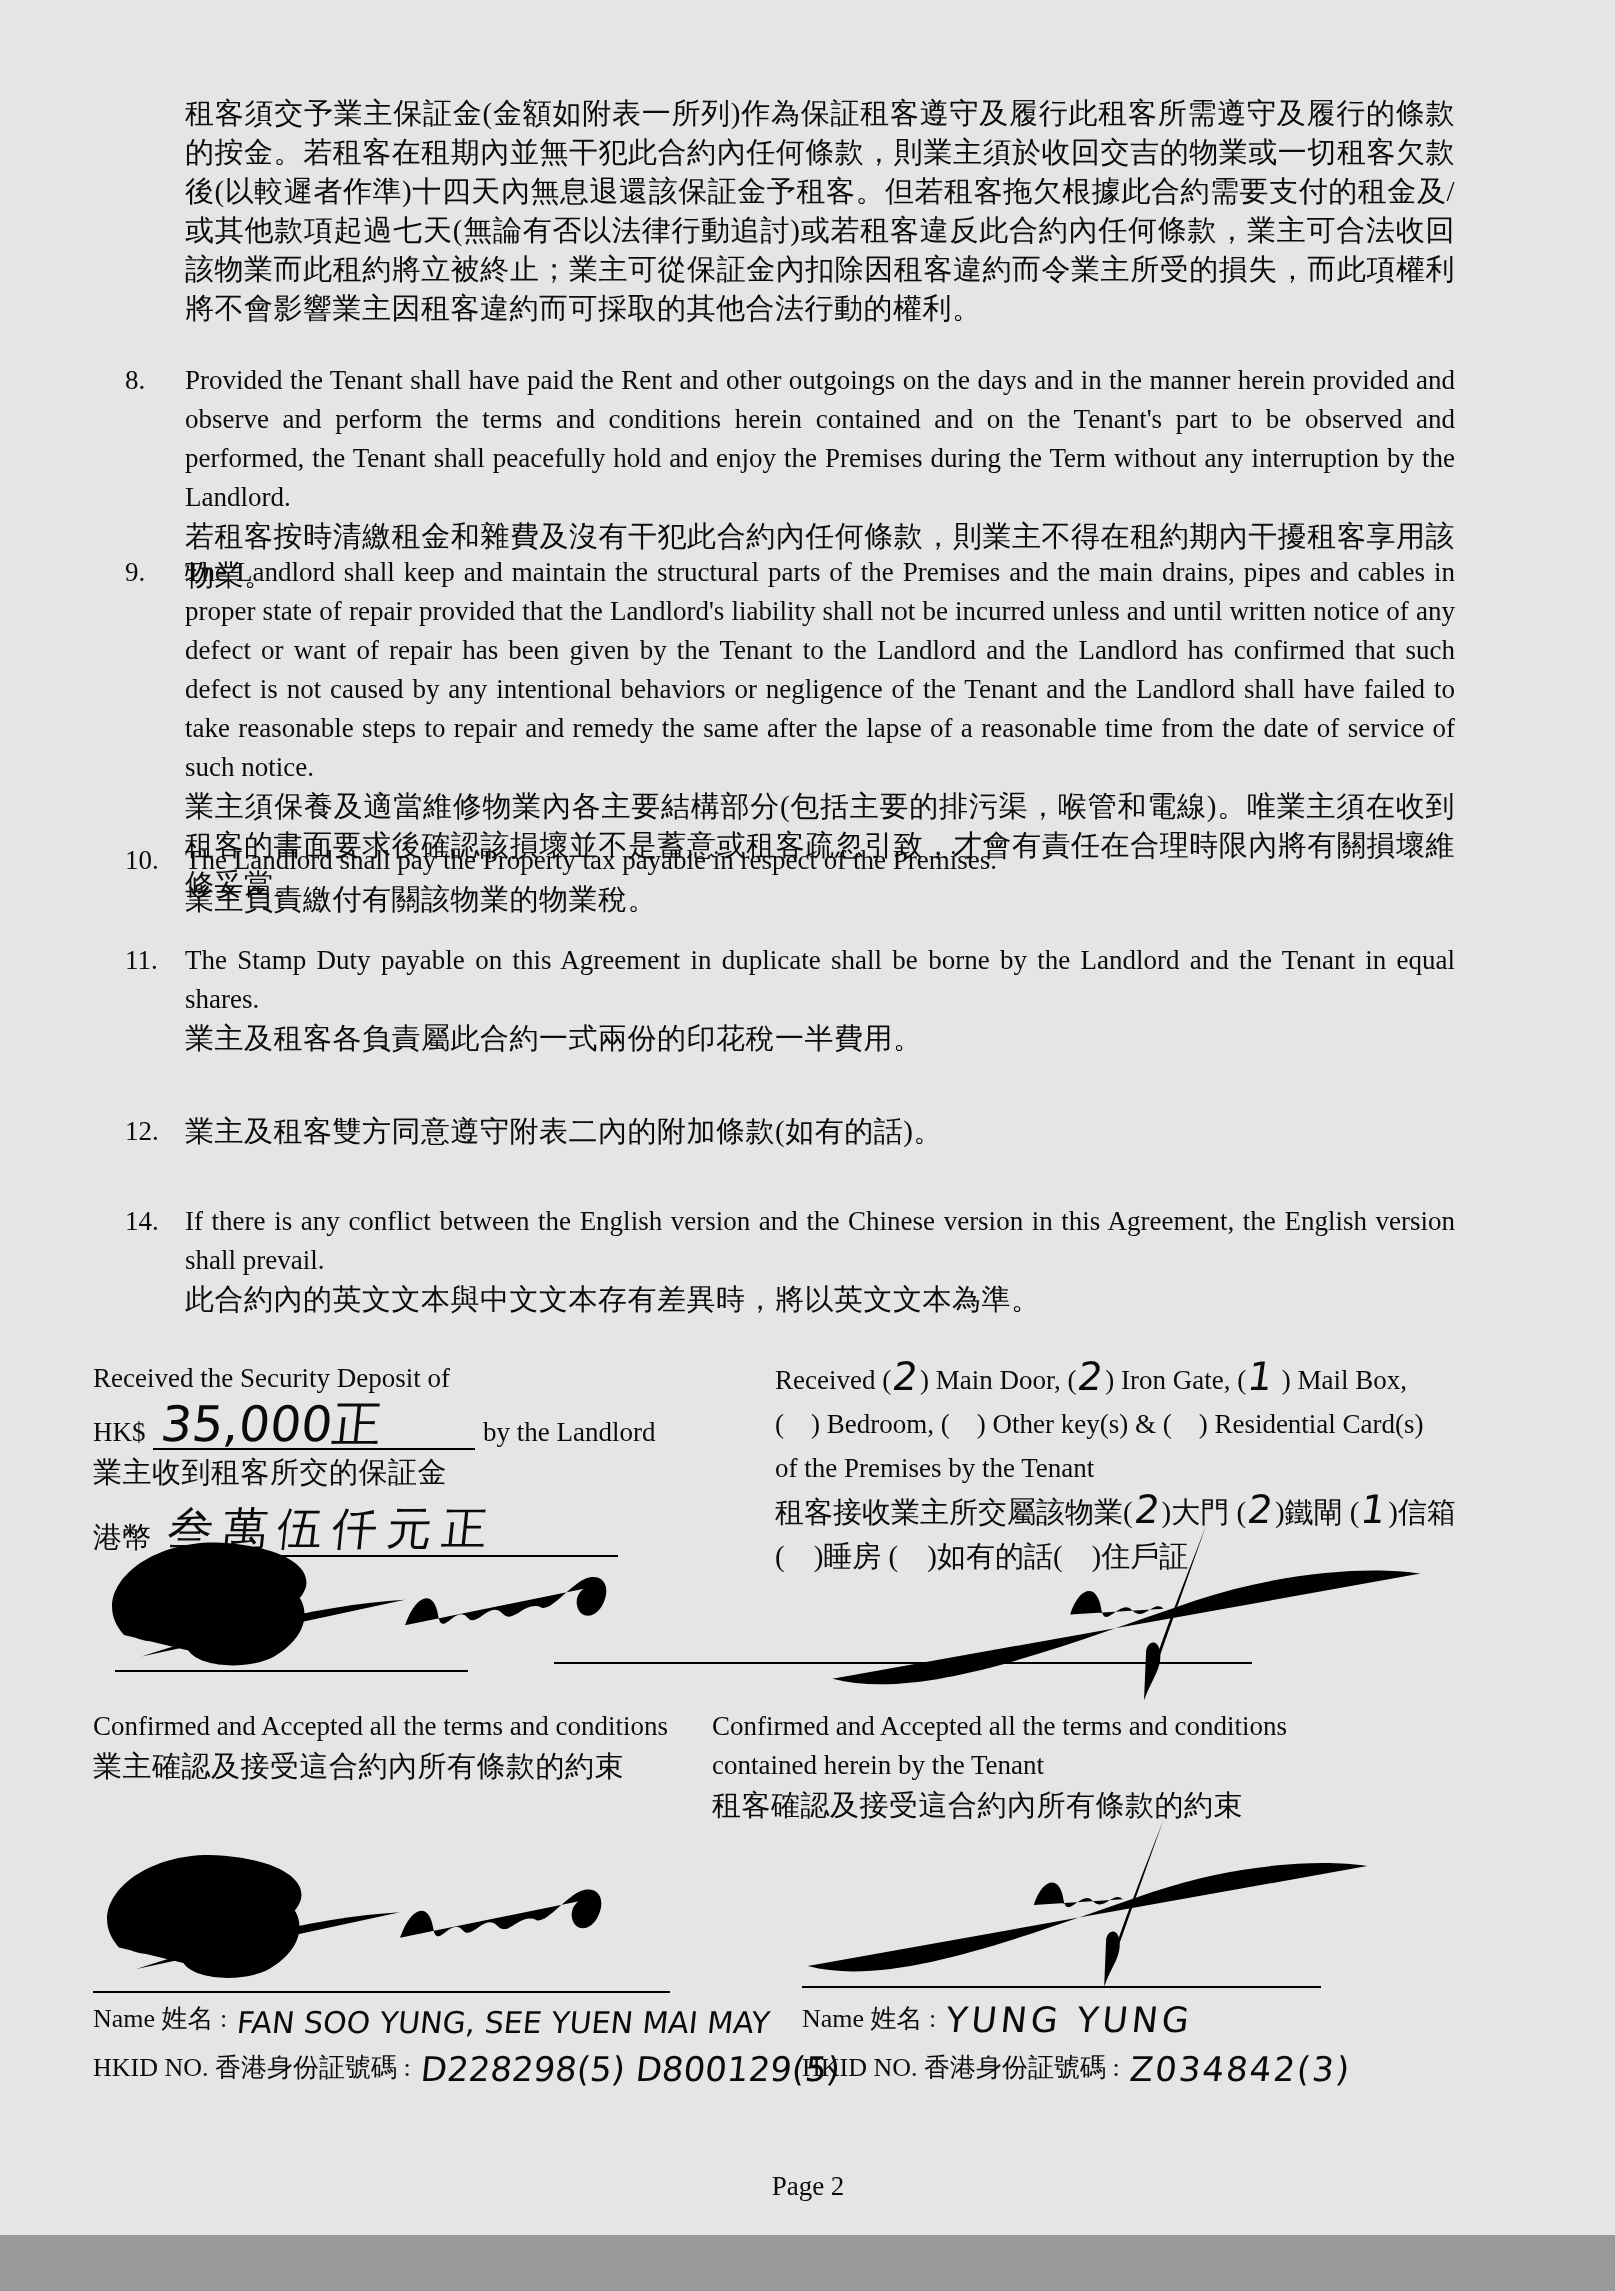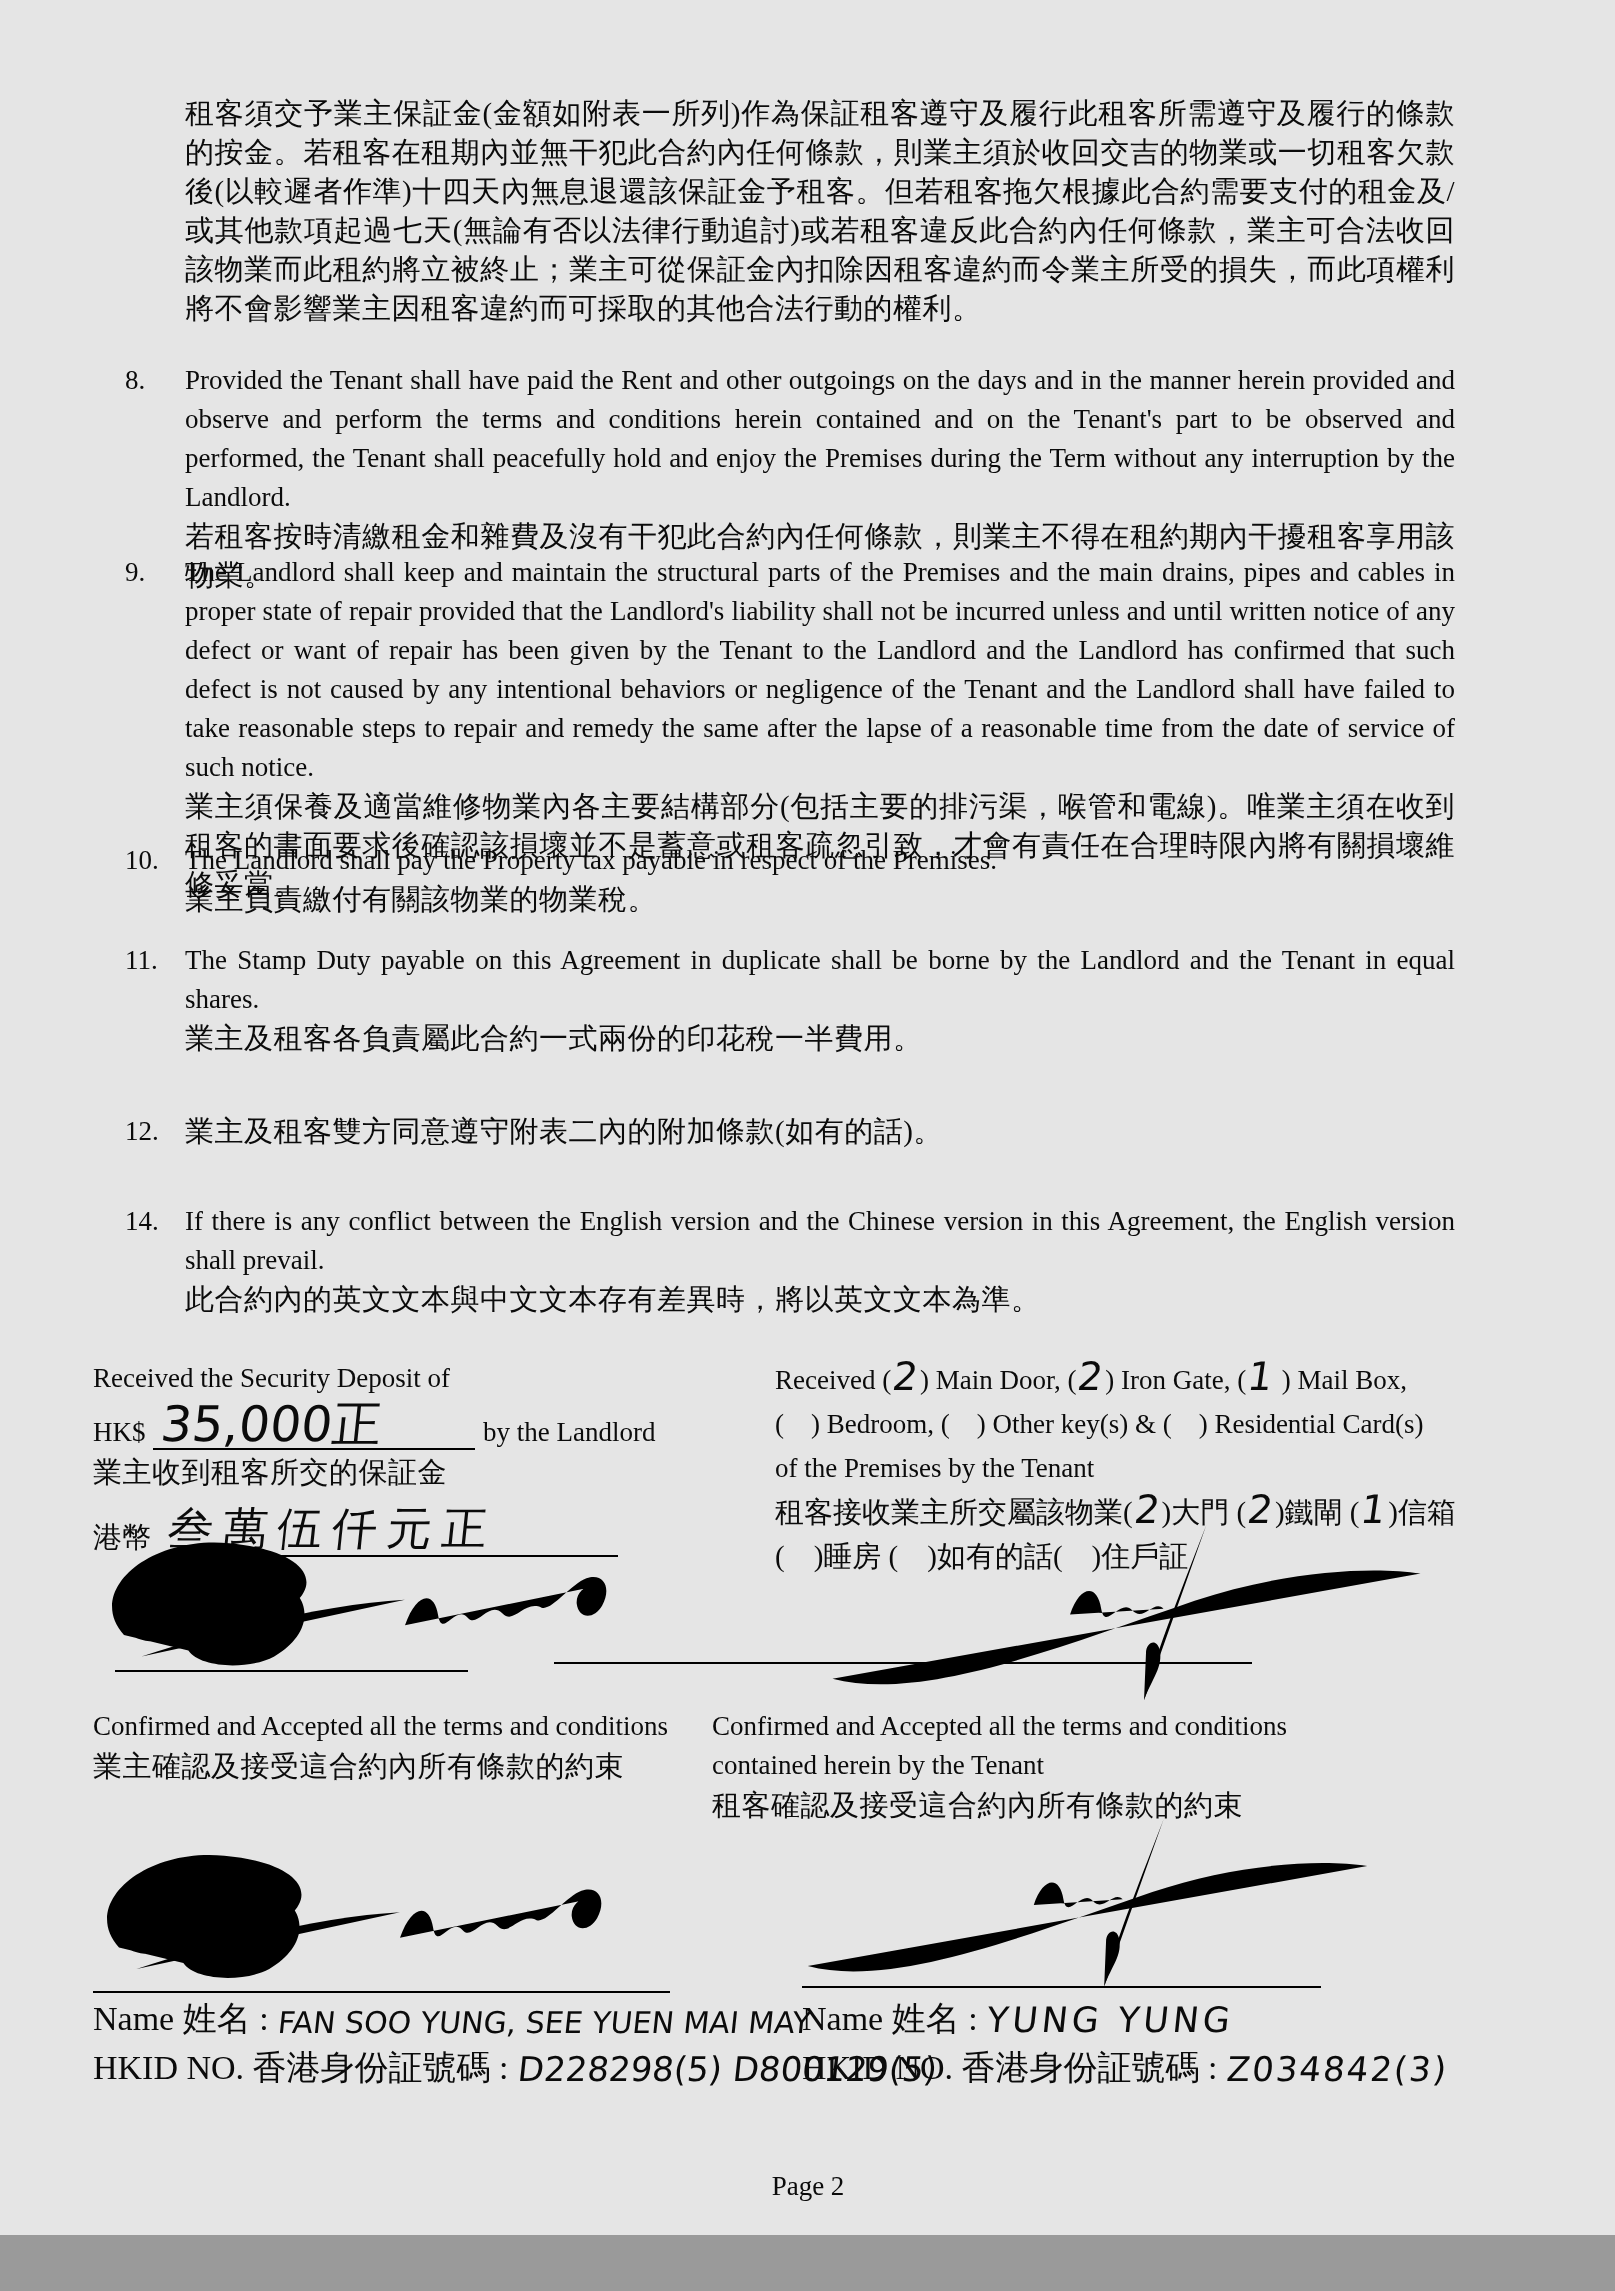--- a/index.html
+++ b/index.html
@@ -22,21 +22,21 @@
     line-height:0;padding:0 2px;
   }
   .sigline{border-top:2.9px solid #000;height:0;}
   .row-baseline{display:flex;align-items:flex-end;}
   .amount-line{display:inline-block;position:relative;border-bottom:2.9px solid #000;height:39px;margin:0 7.8px;}
   .amount-hw{position:absolute;left:7.8px;bottom:-9.8px;white-space:nowrap;
     font-family:"DejaVu Sans","Liberation Sans",sans-serif;transform:skewX(-6deg);}
   .deposit-amt{font-size:49px;}
   .deposit-amt-zh{font-size:45px;letter-spacing:9.8px;bottom:-3.9px;}
   .name-row{display:flex;align-items:flex-end;}
-  .name-label{font-size:34px;line-height:43px;white-space:nowrap;}
+  .name-label{font-size:26px;line-height:43px;white-space:nowrap;}
   .name-hw{font-family:"DejaVu Sans","Liberation Sans",sans-serif;transform:skewX(-6deg);
     white-space:nowrap;display:inline-block;margin-left:9.8px;}
   .footer{font-size:27px;}
 </style>
 </head>
 <body>
 
 <div class="page">
 
   <svg width="0" height="0" style="position:absolute" aria-hidden="true">

